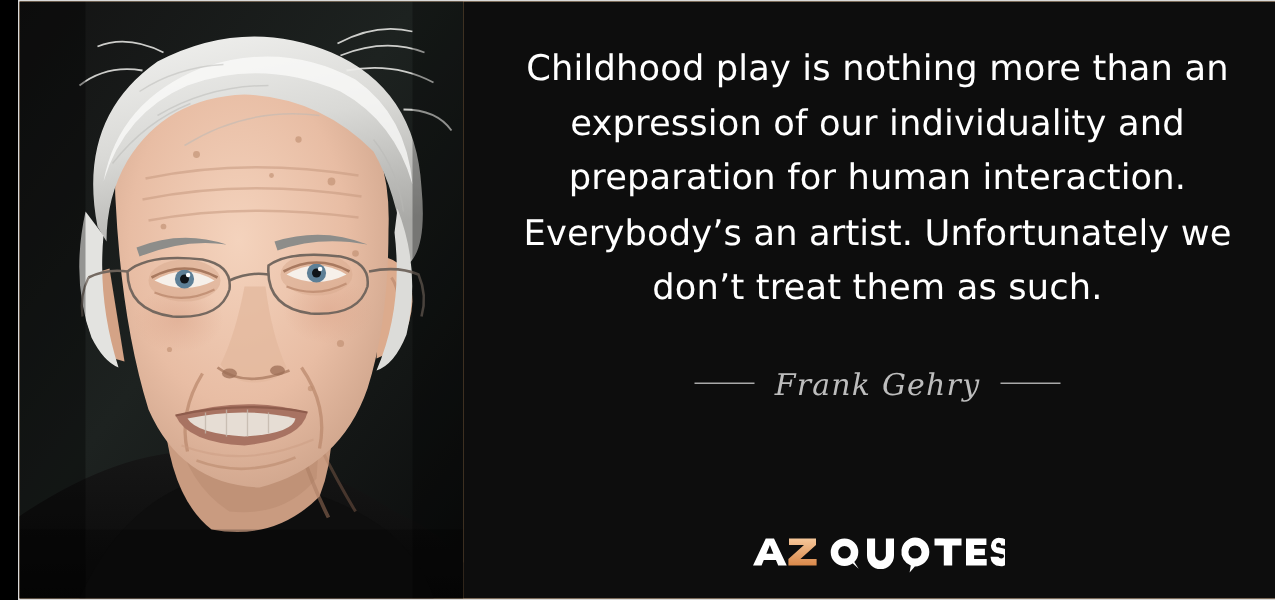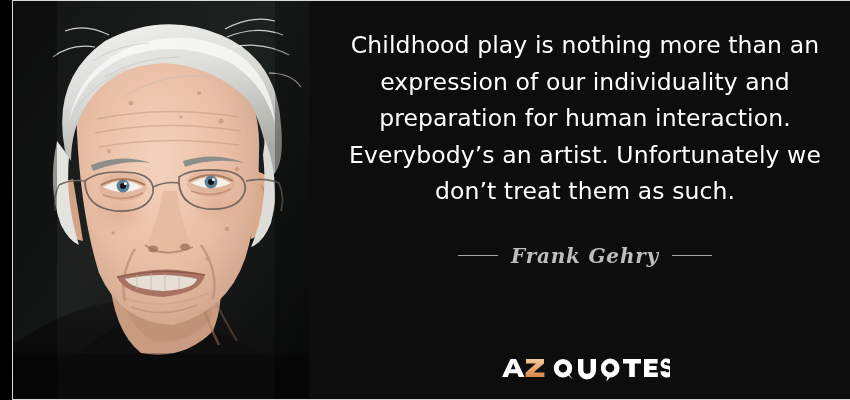--- a/index.html
+++ b/index.html
@@ -63,21 +63,20 @@
     letter-spacing: 0.1px;
     font-family: "DejaVu Sans", "Liberation Sans", sans-serif;
   }
 
   .attribution {
     margin-top: 34px;
     display: flex;
     align-items: center;
     justify-content: center;
     gap: 13px;
-    font-weight: bold;
   }
 
   .attr-rule {
     display: block;
     width: 40px;
     height: 1px;
     background: #a9a9a9;
   }
 
   .attr-name {

